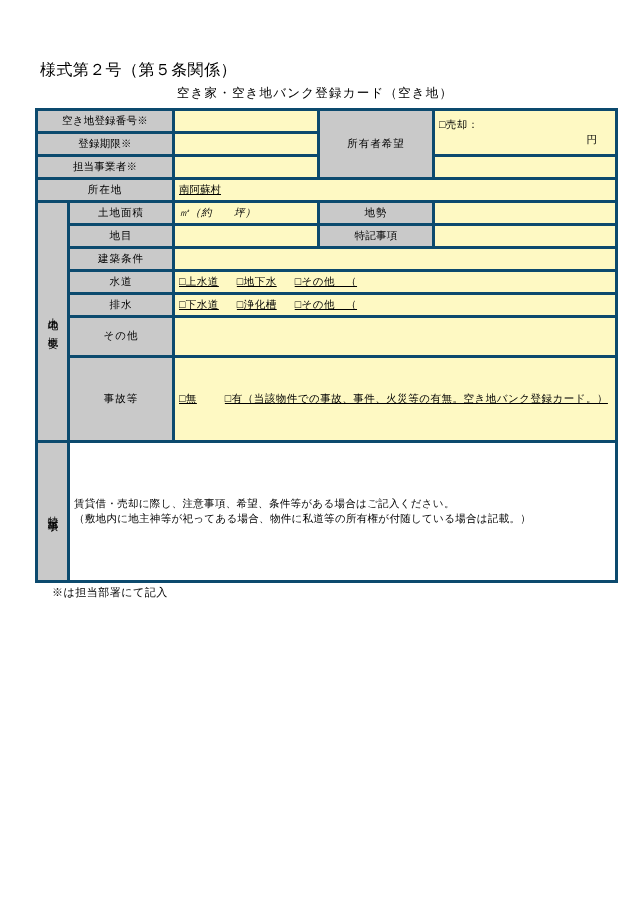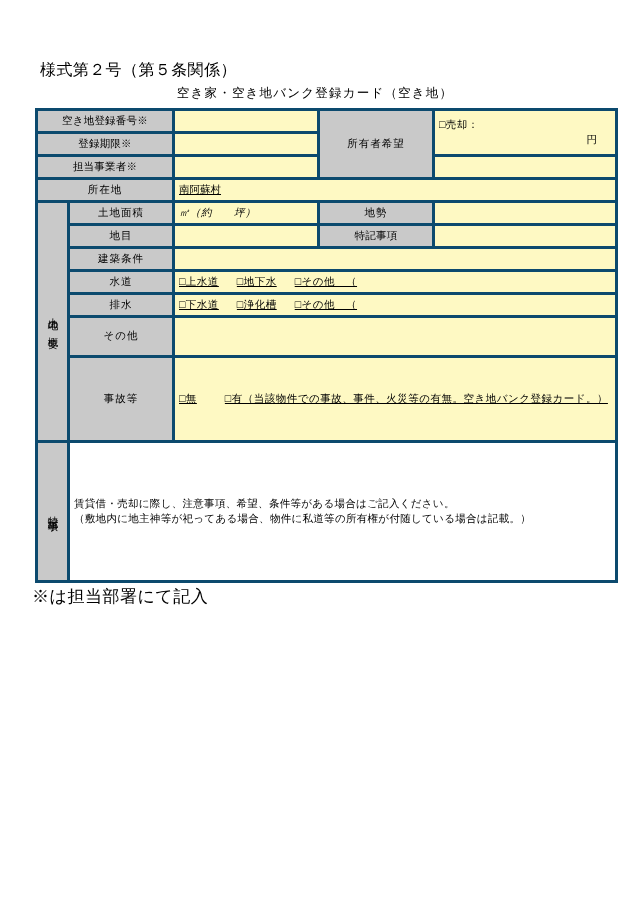--- a/index.html
+++ b/index.html
@@ -98,23 +98,23 @@
   .multiline { vertical-align: top; padding-top: 5px; }
   .tokki-body {
     vertical-align: top;
     padding-top: 6px;
     padding-left: 10px;
     line-height: 1.85;
     letter-spacing: 0.3px;
   }
   .footer-note {
     position: absolute;
-    left: 32px;
+    left: 52px;
     top: 585px;
-    font-size: 17px;
+    font-size: 11px;
     letter-spacing: 0.5px;
     white-space: nowrap;
   }
   .nowrap { white-space: nowrap; }
 </style>
 </head>
 <body>
 
 <div class="page">
 

